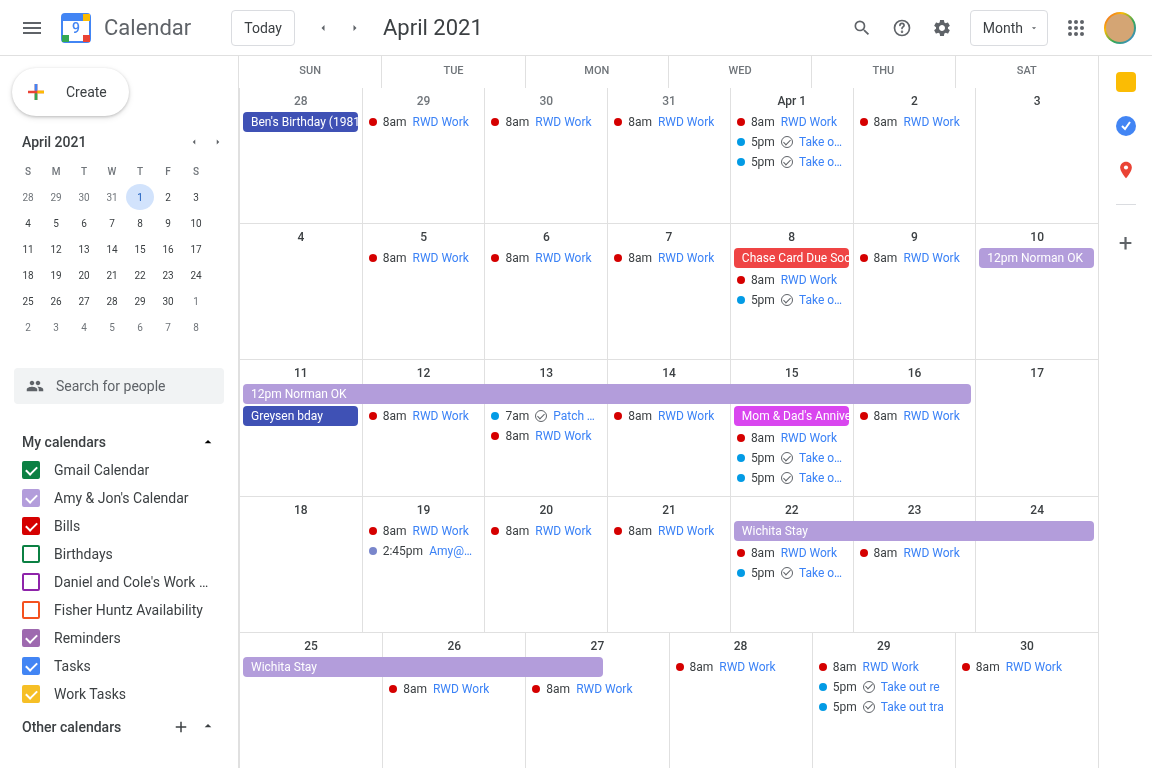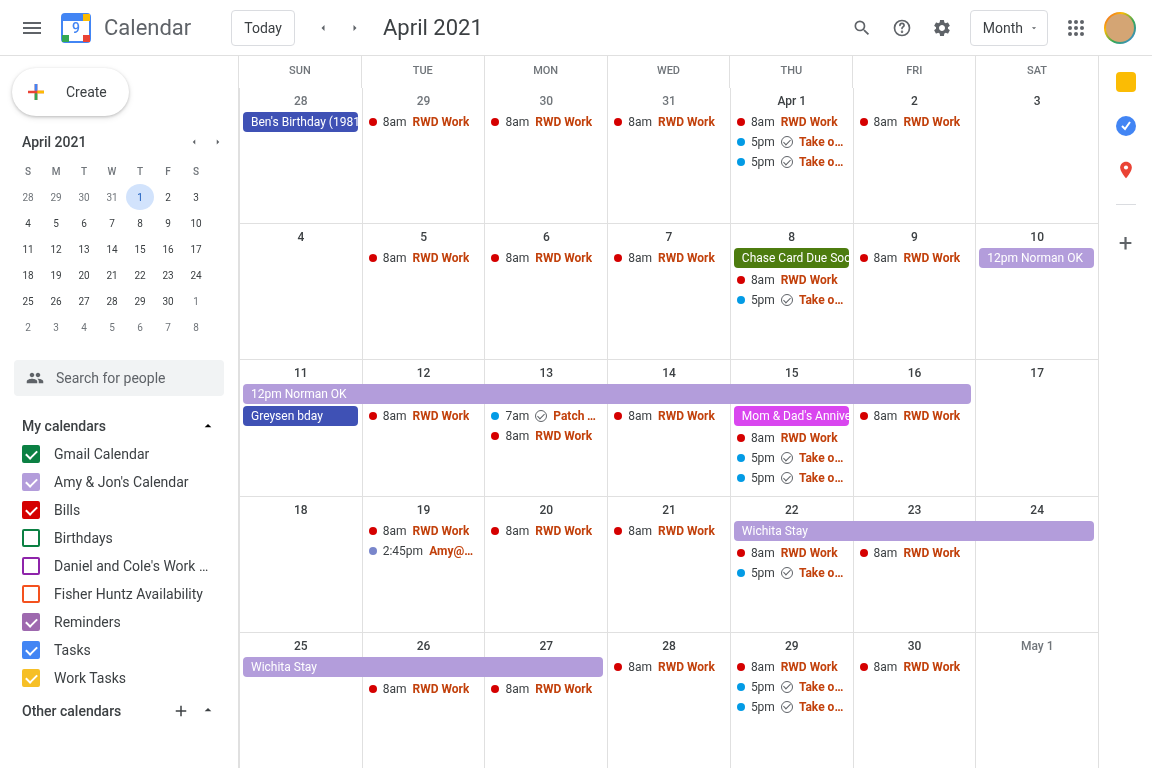--- a/index.html
+++ b/index.html
@@ -29,21 +29,21 @@
 .mini-header{display:flex;align-items:center;justify-content:space-between;padding:14px 8px 4px 22px}
 .mini-title{font-size:14px;color:#3c4043;font-weight:500}
 .mini-arrows{display:flex}
 .mini-arrow{width:24px;height:24px;display:flex;align-items:center;justify-content:center;cursor:pointer;color:#5f6368}
 .mini-cal{padding:0 14px 8px 14px}
 .mini-row{display:flex}
 .mini-cell{width:28px;height:26px;display:flex;align-items:center;justify-content:center;font-size:10px;color:#70757a;cursor:pointer;border-radius:50%}
 .mini-cell.dow{font-weight:500;color:#70757a}
 .mini-cell.cur{color:#3c4043}
 .mini-cell.today{background:#d2e3fc;color:#185abc}
-.search-people{margin:12px 14px;height:36px;background:#f1f3f4;border-radius:4px;display:flex;align-items:center;padding:0 12px;gap:12px;color:#5f6368;font-size:14px}
+.search-people{margin:20px 14px;height:36px;background:#f1f3f4;border-radius:4px;display:flex;align-items:center;padding:0 12px;gap:12px;color:#5f6368;font-size:14px}
 .cal-section{padding:10px 22px 6px 22px;display:flex;align-items:center;justify-content:space-between;cursor:pointer}
 .cal-section-title{font-size:14px;color:#3c4043;font-weight:500}
 .cal-section-icons{display:flex;gap:10px;color:#3c4043}
 .cal-item{display:flex;align-items:center;gap:14px;padding:5px 22px;cursor:pointer}
 .cal-check{width:18px;height:18px;border:2px solid;border-radius:2px;display:flex;align-items:center;justify-content:center;flex-shrink:0}
 .cal-check.checked::after{content:'';width:5px;height:9px;border:solid #fff;border-width:0 2px 2px 0;transform:rotate(45deg);margin-top:-2px}
 .cal-label{font-size:14px;color:#3c4043;white-space:nowrap;overflow:hidden;text-overflow:ellipsis}
 
 .main{flex:1;display:flex;flex-direction:column;border-left:1px solid #e0e0e0}
 .dow-row{display:flex;height:32px;border-bottom:0}
@@ -55,21 +55,21 @@
 .day{flex:1;border-left:1px solid #e0e0e0;display:flex;flex-direction:column;padding:2px;overflow:hidden;min-width:0}
 .day:first-child{border-left:none}
 .day-num{text-align:center;font-size:12px;color:#70757a;padding:4px 0;font-weight:500}
 .day-num.current-month{color:#3c4043}
 .evt{height:20px;display:flex;align-items:center;font-size:12px;padding:0 4px;gap:6px;white-space:nowrap;overflow:hidden;cursor:pointer;border-radius:4px}
 .dot{width:8px;height:8px;border-radius:50%;flex-shrink:0}
 .dot.tomato{background:#d50000}
 .dot.blue{background:#039be5}
 .dot.lav{background:#7986cb}
 .evt-time{color:#3c4043}
-.evt-title{color:#c2410c;font-weight:700;overflow:hidden;text-overflow:ellipsis}
+.evt-title{color:#3b82f6;font-weight:400;overflow:hidden;text-overflow:ellipsis}
 .task-icon{width:12px;height:12px;border:1.5px solid #5f6368;border-radius:50%;flex-shrink:0;display:flex;align-items:center;justify-content:center}
 .task-icon::after{content:'';width:3px;height:6px;border:solid #5f6368;border-width:0 1.5px 1.5px 0;transform:rotate(45deg);margin-top:-2px}
 .span-chip{position:absolute;height:20px;border-radius:4px;font-size:12px;color:#fff;padding:0 8px;display:flex;align-items:center;white-space:nowrap;overflow:hidden;cursor:pointer;font-weight:400;z-index:1}
 
 .right-panel{width:54px;border-left:1px solid #e0e0e0;display:flex;flex-direction:column;align-items:center;padding-top:16px;gap:24px}
 .rp-icon{width:20px;height:20px;border-radius:4px;cursor:pointer}
 .rp-keep{background:#fbbc04}
 .rp-tasks{background:#4285f4;border-radius:50%}
 .rp-maps{width:20px;height:20px}
 .rp-div{width:20px;height:1px;background:#dadce0}
@@ -307,21 +307,20 @@
     </div>
   </div>
 
   <div class="main">
     <div class="dow-row" id="dow-row">
         <div class="dow-cell">SUN</div>
         <div class="dow-cell">TUE</div>
         <div class="dow-cell">MON</div>
         <div class="dow-cell">WED</div>
         <div class="dow-cell">THU</div>
-        <div class="dow-cell">FRI</div>
         <div class="dow-cell">SAT</div>
       </div>
     <div class="weeks" id="weeks">
         <div class="week">
           <div class="span-chip" style="background: rgb(63, 81, 181); left: calc(0% + 4px); width: calc(14.2857% - 8px); top: 24px;">Ben's Birthday (1981</div>
           <div class="day">
             <div class="day-num">28</div>
           </div>
           <div class="day">
             <div class="day-num">29</div>
@@ -373,21 +372,21 @@
               <div class="dot tomato"></div>
               <span class="evt-time">8am</span>
               <span class="evt-title">RWD Work</span>
             </div>
           </div>
           <div class="day">
             <div class="day-num current-month">3</div>
           </div>
         </div>
         <div class="week">
-          <div class="span-chip" style="background: #4d7c0f; left: calc(57.1429% + 4px); width: calc(14.2857% - 8px); top: 24px;">Chase Card Due Soo</div>
+          <div class="span-chip" style="background: #ef4444; left: calc(57.1429% + 4px); width: calc(14.2857% - 8px); top: 24px;">Chase Card Due Soo</div>
           <div class="span-chip" style="background: rgb(179, 157, 219); left: calc(85.7143% + 4px); width: calc(14.2857% - 8px); top: 24px;">12pm  Norman OK</div>
           <div class="day">
             <div class="day-num current-month">4</div>
           </div>
           <div class="day">
             <div class="day-num current-month">5</div>
             <div class="evt">
               <div class="dot tomato"></div>
               <span class="evt-time">8am</span>
               <span class="evt-title">RWD Work</span>
@@ -629,23 +628,20 @@
               <span class="evt-title">Take out tra</span>
             </div>
           </div>
           <div class="day">
             <div class="day-num current-month">30</div>
             <div class="evt">
               <div class="dot tomato"></div>
               <span class="evt-time">8am</span>
               <span class="evt-title">RWD Work</span>
             </div>
-          </div>
-          <div class="day">
-            <div class="day-num">May 1</div>
           </div>
         </div>
       </div>
   </div>
 
   <div class="right-panel">
     <div class="rp-icon rp-keep"></div>
     <div class="rp-icon rp-tasks" style="position:relative">
         <svg width="20" height="20" viewBox="0 0 20 20" style="position:absolute">
           <path d="M6 10l3 3 5-7" stroke="#fff" stroke-width="2" fill="none"></path>

